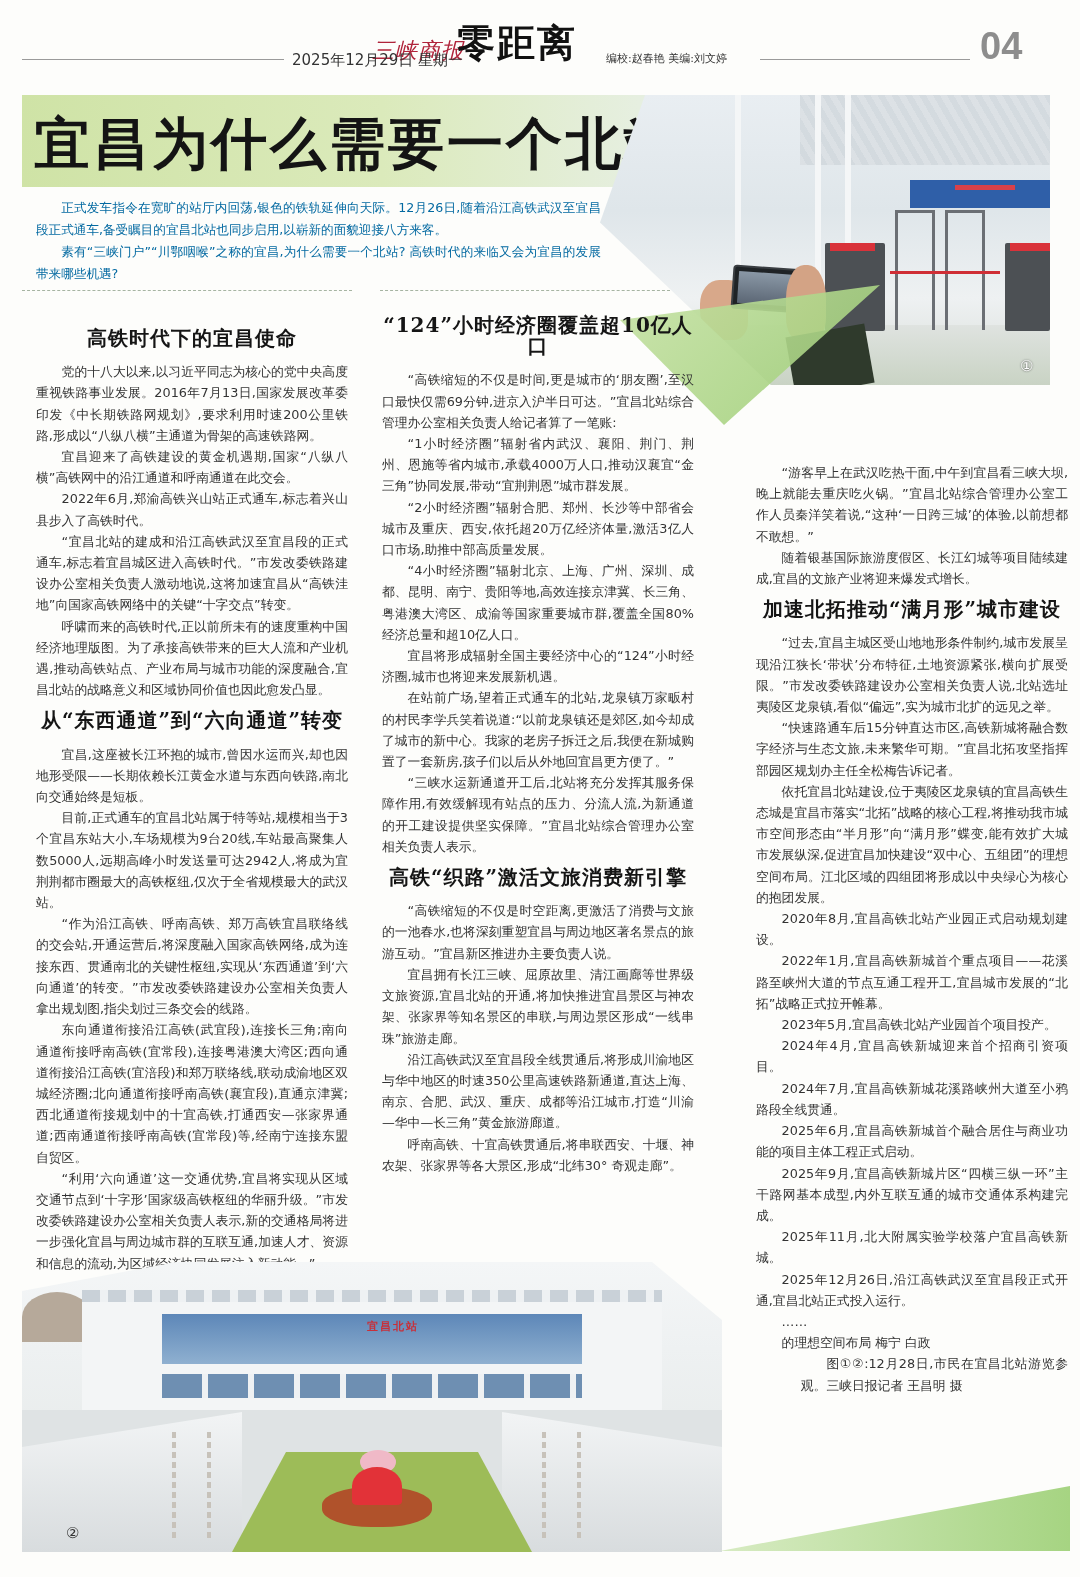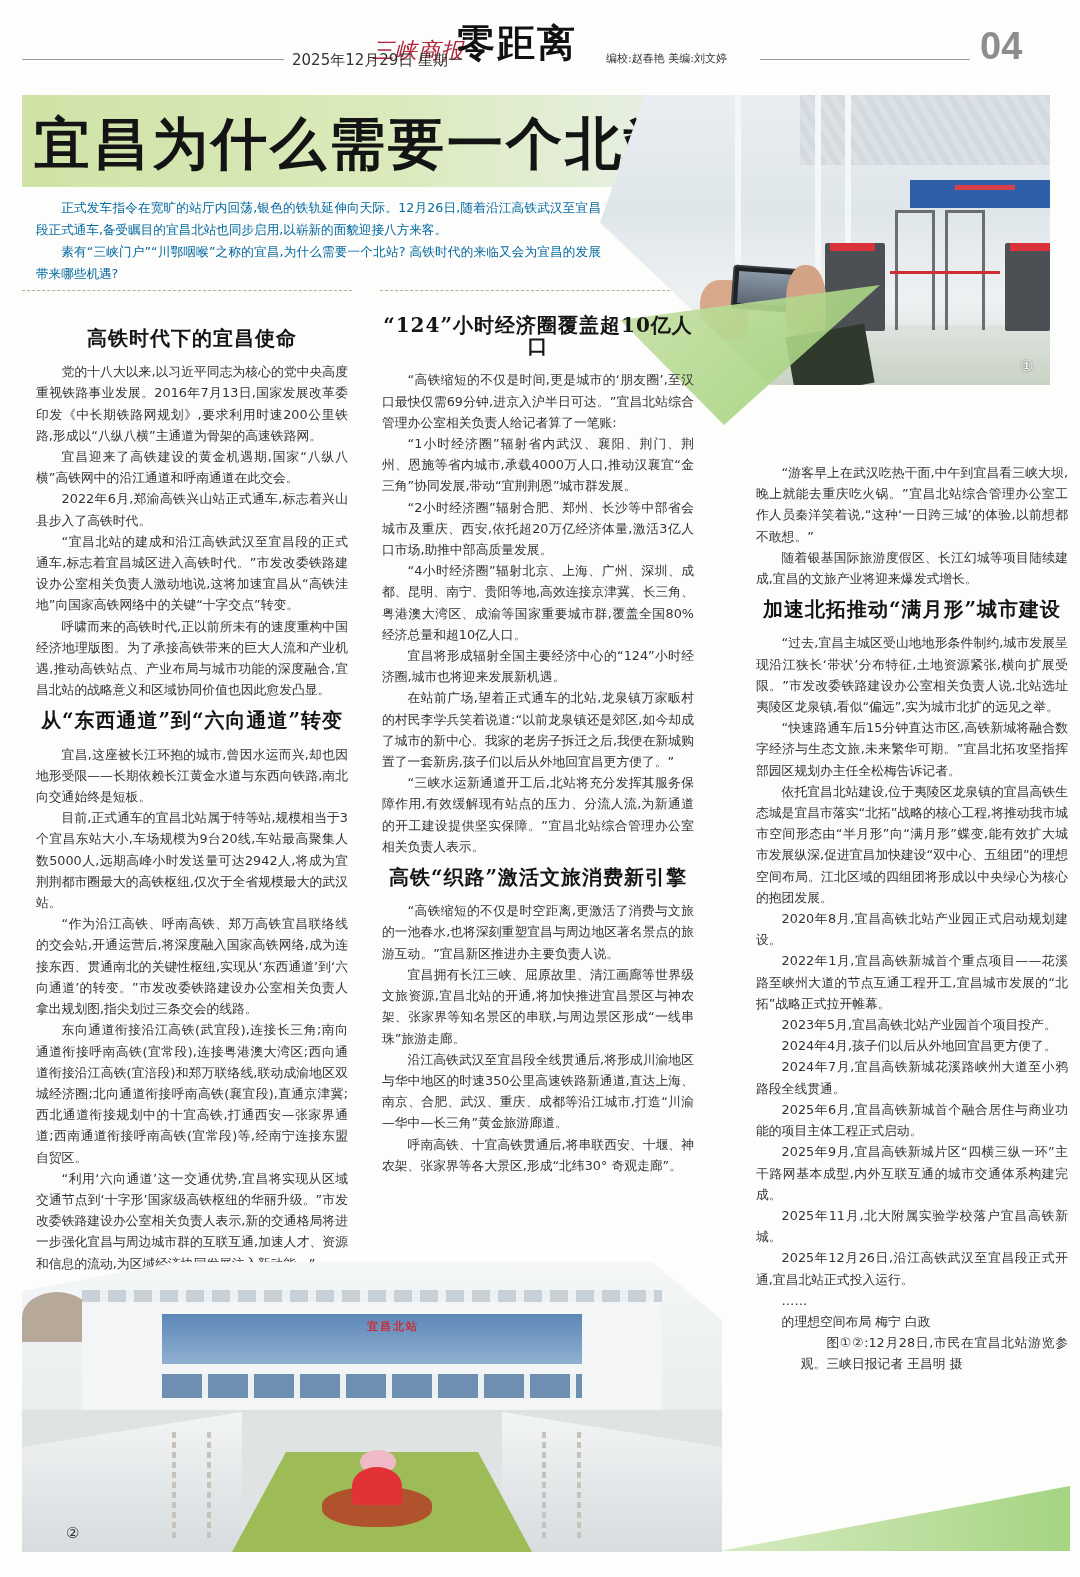--- a/index.html
+++ b/index.html
@@ -166,21 +166,21 @@
 <div class="col col3">
   <p>“游客早上在武汉吃热干面,中午到宜昌看三峡大坝,晚上就能去重庆吃火锅。”宜昌北站综合管理办公室工作人员秦洋笑着说,“这种‘一日跨三城’的体验,以前想都不敢想。”</p>
   <p>随着银基国际旅游度假区、长江幻城等项目陆续建成,宜昌的文旅产业将迎来爆发式增长。</p>
   <h2>加速北拓推动“满月形”城市建设</h2>
   <p>“过去,宜昌主城区受山地地形条件制约,城市发展呈现沿江狭长‘带状’分布特征,土地资源紧张,横向扩展受限。”市发改委铁路建设办公室相关负责人说,北站选址夷陵区龙泉镇,看似“偏远”,实为城市北扩的远见之举。</p>
   <p>“快速路通车后15分钟直达市区,高铁新城将融合数字经济与生态文旅,未来繁华可期。”宜昌北拓攻坚指挥部园区规划办主任全松梅告诉记者。</p>
   <p>依托宜昌北站建设,位于夷陵区龙泉镇的宜昌高铁生态城是宜昌市落实“北拓”战略的核心工程,将推动我市城市空间形态由“半月形”向“满月形”蝶变,能有效扩大城市发展纵深,促进宜昌加快建设“双中心、五组团”的理想空间布局。江北区域的四组团将形成以中央绿心为核心的抱团发展。</p>
   <p>2020年8月,宜昌高铁北站产业园正式启动规划建设。</p>
   <p>2022年1月,宜昌高铁新城首个重点项目——花溪路至峡州大道的节点互通工程开工,宜昌城市发展的“北拓”战略正式拉开帷幕。</p>
   <p>2023年5月,宜昌高铁北站产业园首个项目投产。</p>
-  <p>2024年4月,孩子们以后从外地回宜昌更方便了。</p>
+  <p>2024年4月,宜昌高铁新城迎来首个招商引资项目。</p>
   <p>2024年7月,宜昌高铁新城花溪路峡州大道至小鸦路段全线贯通。</p>
   <p>2025年6月,宜昌高铁新城首个融合居住与商业功能的项目主体工程正式启动。</p>
   <p>2025年9月,宜昌高铁新城片区“四横三纵一环”主干路网基本成型,内外互联互通的城市交通体系构建完成。</p>
   <p>2025年11月,北大附属实验学校落户宜昌高铁新城。</p>
   <p>2025年12月26日,沿江高铁武汉至宜昌段正式开通,宜昌北站正式投入运行。</p>
   <p>……</p>
   <p class="byline">的理想空间布局 梅宁 白政</p>
   <p class="caption">图①②:12月28日,市民在宜昌北站游览参观。三峡日报记者 王昌明 摄</p>
 </div>
 

